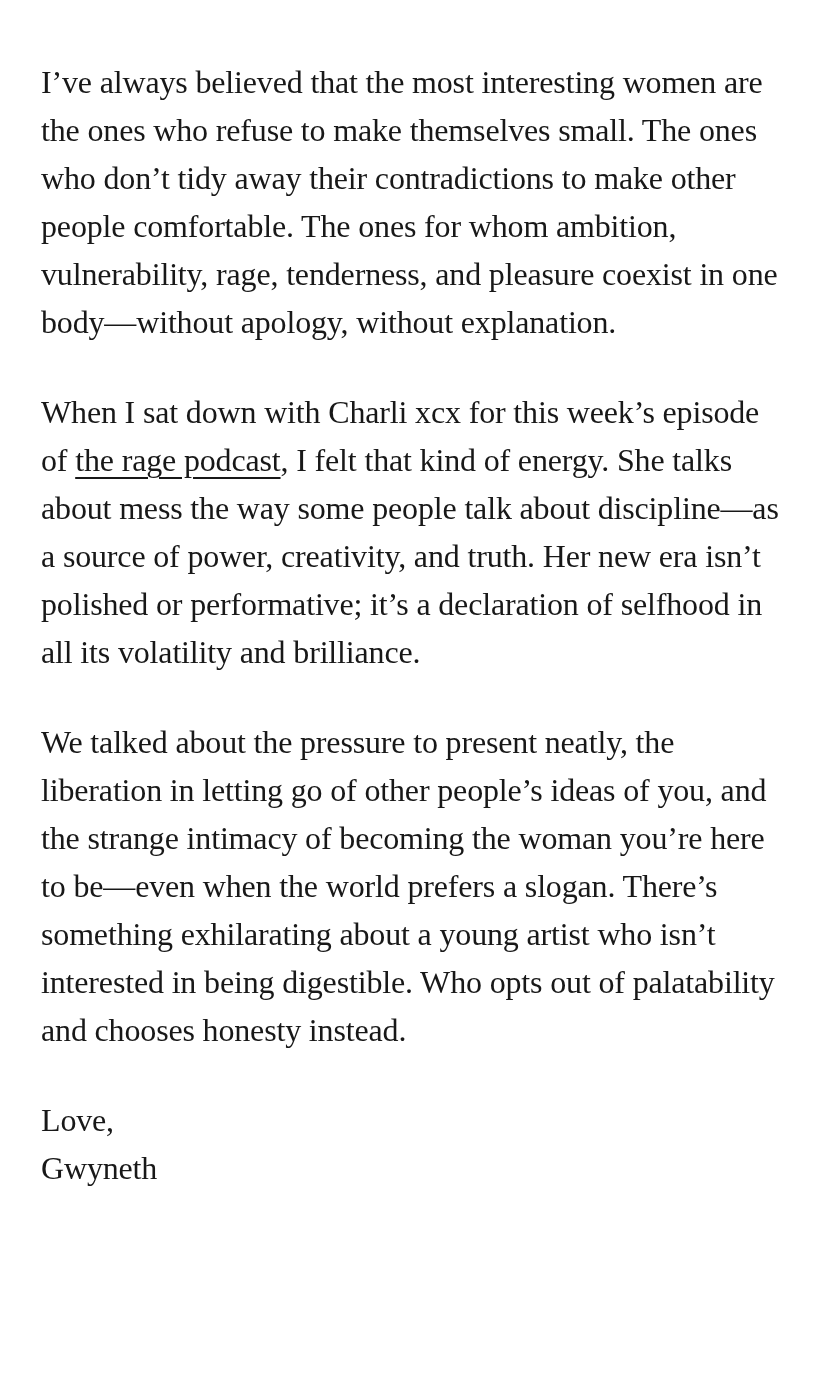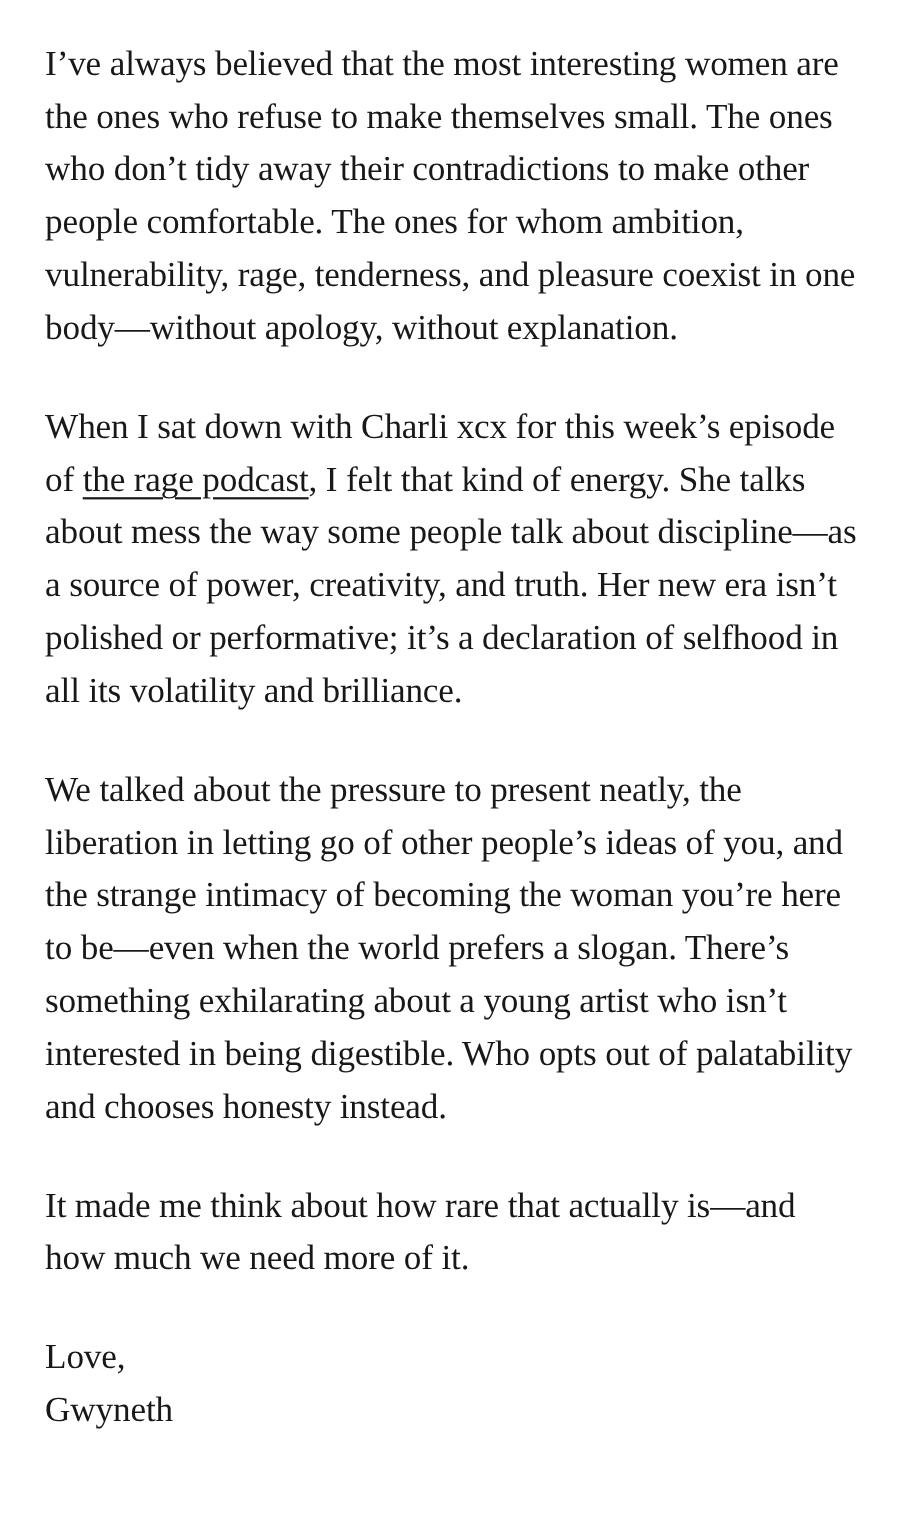--- a/index.html
+++ b/index.html
@@ -7,21 +7,21 @@
     padding: 0;
     background: #ffffff;
   }
   body {
     width: 828px;
     min-height: 1382px;
     font-family: "Liberation Serif", "DejaVu Serif", serif;
     color: #181818;
   }
   .letter {
-    padding: 33px 36px 40px 41px;
+    padding: 58px 36px 40px 41px;
     font-size: 32px;
     line-height: 48px;
     letter-spacing: -0.005em;
   }
   .letter p {
     margin: 0 0 42px 0;
     white-space: pre-line; 
   }
   .letter p:last-child {
     margin-bottom: 17px;
@@ -49,17 +49,15 @@
 a source of power, creativity, and truth. Her new era isn’t
 polished or performative; it’s a declaration of selfhood in
 all its volatility and brilliance.</span></p>
   <p>We talked about the pressure to present neatly, the
 liberation in letting go of other people’s ideas of you, and
 the strange intimacy of becoming the woman you’re here
 to be—even when the world prefers a slogan. There’s
 something exhilarating about a young artist who isn’t
 interested in being digestible. Who opts out of palatability
 and chooses honesty instead.</p>
-  <p>It made me think about how rare that actually is—and
-how much we need more of it.</p>
   <p>Love,
 Gwyneth</p>
 </main>
 
 </body></html>

